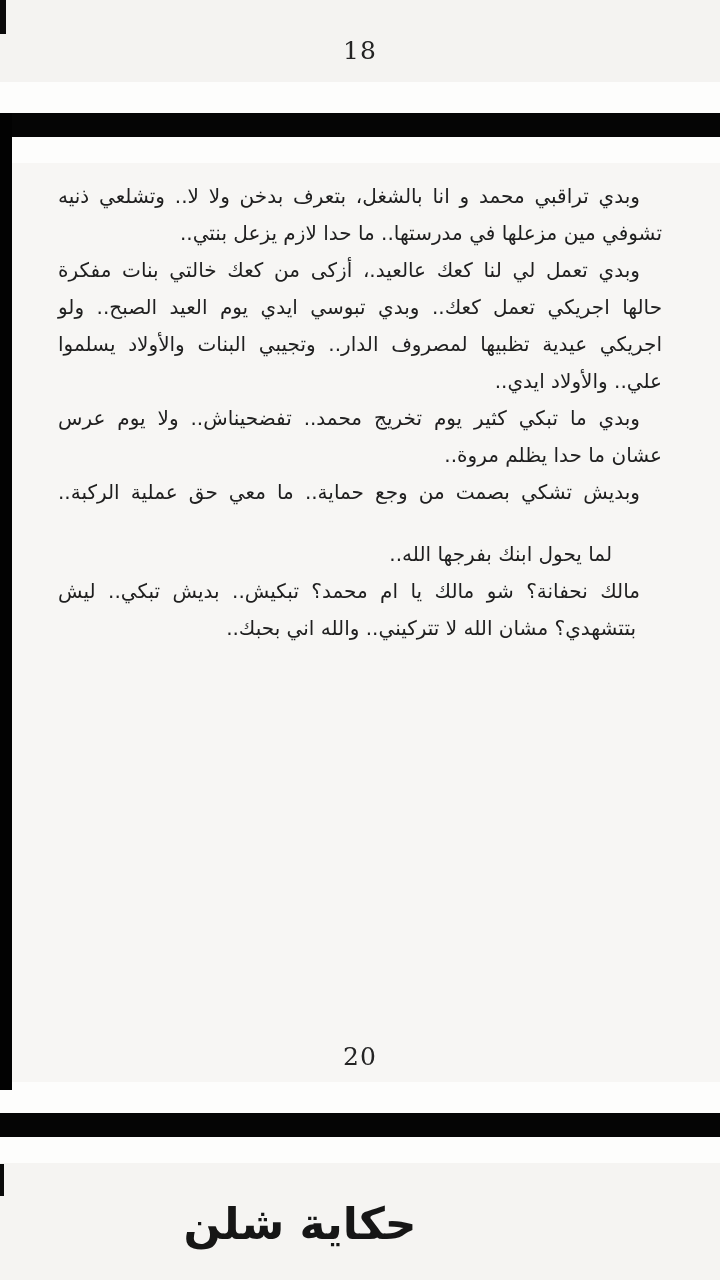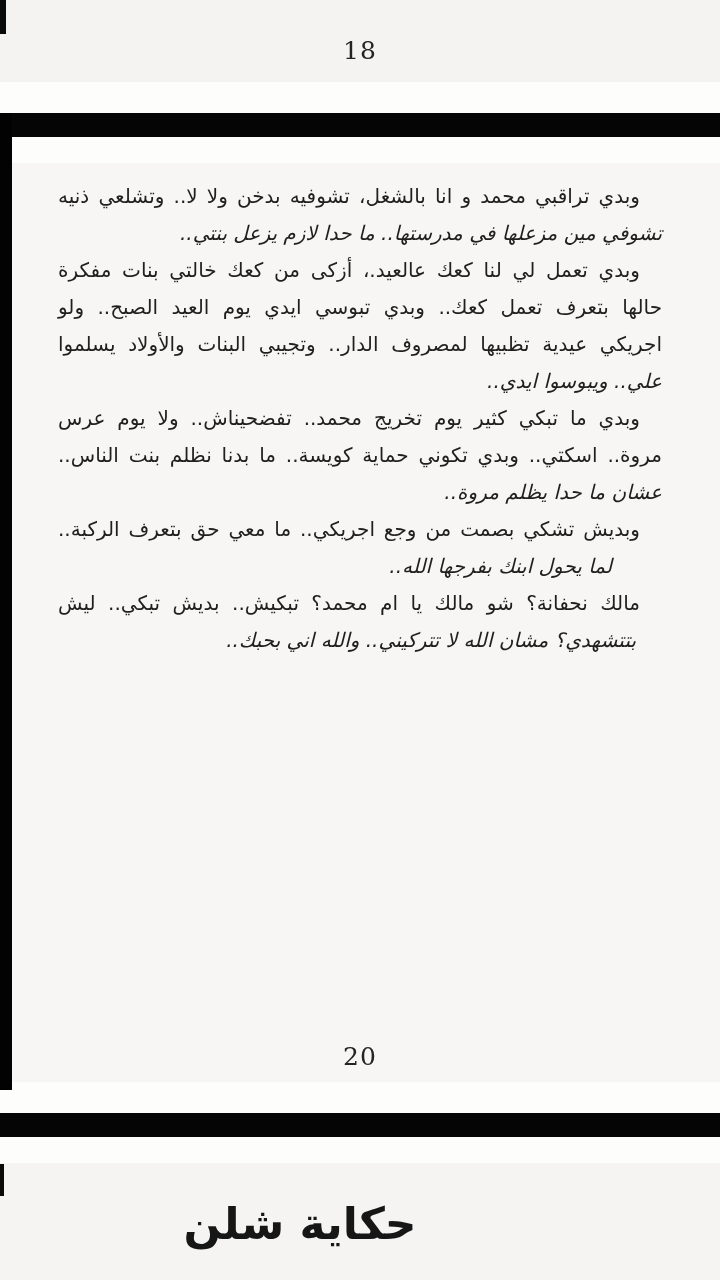--- a/index.html
+++ b/index.html
@@ -26,22 +26,22 @@
   .page-gray{position:absolute;left:0;top:163px;width:720px;height:919px;background:#f7f6f4;}
   .left-edge{position:absolute;left:0;top:113px;width:12px;height:977px;background:#020202;}
   
   .text-block{
     position:absolute;top:178px;right:58px;width:604px;
     direction:rtl;color:#1f1f1f;font-size:20px;line-height:37px;
   }
   .para{margin:0;padding:0;}
   .tline{text-align:justify;text-align-last:justify;white-space:nowrap0;}
   .tline.first{padding-right:22px;}
-  .tline.last{text-align-last:right;font-style:italic;}
-  .tline.cont-indent{padding-right:50px;}
+  .tline.last{text-align-last:right;}
+  .tline.cont-indent{padding-right:50px;margin-top:25px;}
   .tline.cont-indent-sm{padding-right:26px;}
   
   .region-bottom{position:absolute;left:0;top:1137px;width:720px;height:143px;background:#f5f4f2;}
   .region-bottom-white{position:absolute;left:0;top:0;width:720px;height:26px;background:#fdfdfc;}
   .edge-mark-bottom{position:absolute;left:0;top:1164px;width:4px;height:32px;background:#0a0a0a;}
   .book-title{
     position:absolute;left:0;top:1188px;width:600px;height:72px;line-height:72px;
     text-align:center;direction:rtl;font-weight:bold;font-size:44px;color:#161616;
   }
 </style>
@@ -57,36 +57,35 @@
   <div class="pagenum top">18</div>
 
   <div class="band top"></div>
 
   <section class="region-main"></section>
   <div class="page-gray"></div>
   <div class="left-edge"></div>
 
   <div class="text-block">
     <p class="para">
-      <span class="tline first" style="display:block">وبدي تراقبي محمد و انا بالشغل، تشوفيه بدخن ولا لا.. وتشلعي ذنيه</span>
+      <span class="tline first" style="display:block">وبدي تراقبي محمد و انا بالشغل، بتعرف بدخن ولا لا.. وتشلعي ذنيه</span>
       <span class="tline last" style="display:block">تشوفي مين مزعلها في مدرستها.. ما حدا لازم يزعل بنتي..</span>
     </p>
     <p class="para">
       <span class="tline first" style="display:block">وبدي تعمل لي لنا كعك عالعيد.، أزكى من كعك خالتي بنات مفكرة</span>
-      <span class="tline" style="display:block">حالها بتعرف تعمل كعك.. وبدي تبوسي ايدي يوم العيد الصبح.. ولو</span>
+      <span class="tline" style="display:block">حالها اجريكي تعمل كعك.. وبدي تبوسي ايدي يوم العيد الصبح.. ولو</span>
       <span class="tline" style="display:block">اجريكي عيدية تظبيها لمصروف الدار.. وتجيبي البنات والأولاد يسلموا</span>
-      <span class="tline last" style="display:block">علي.. ويبوسوا ايدي..</span>
+      <span class="tline last" style="display:block">علي.. والأولاد ايدي..</span>
     </p>
     <p class="para">
       <span class="tline first" style="display:block">وبدي ما تبكي كثير يوم تخريج محمد.. تفضحيناش.. ولا يوم عرس</span>
-      <span class="tline" style="display:block">مروة.. اسكتي.. وبدي تكوني حماية كويسة.. ما بدنا نظلم بنت الناس..</span>
       <span class="tline last" style="display:block">عشان ما حدا يظلم مروة..</span>
     </p>
     <p class="para">
-      <span class="tline first" style="display:block">وبديش تشكي بصمت من وجع اجريكي.. ما معي حق بتعرف الركبة..</span>
+      <span class="tline first" style="display:block">وبديش تشكي بصمت من وجع حماية.. ما معي حق عملية الركبة..</span>
       <span class="tline last cont-indent" style="display:block">لما يحول ابنك بفرجها الله..</span>
     </p>
     <p class="para">
       <span class="tline first" style="display:block">مالك نحفانة؟ شو مالك يا ام محمد؟ تبكيش.. بديش تبكي.. ليش</span>
       <span class="tline last cont-indent-sm" style="display:block">بتتشهدي؟ مشان الله لا تتركيني.. والله اني بحبك..</span>
     </p>
   </div>
 
   <div class="pagenum bottom">20</div>
 

